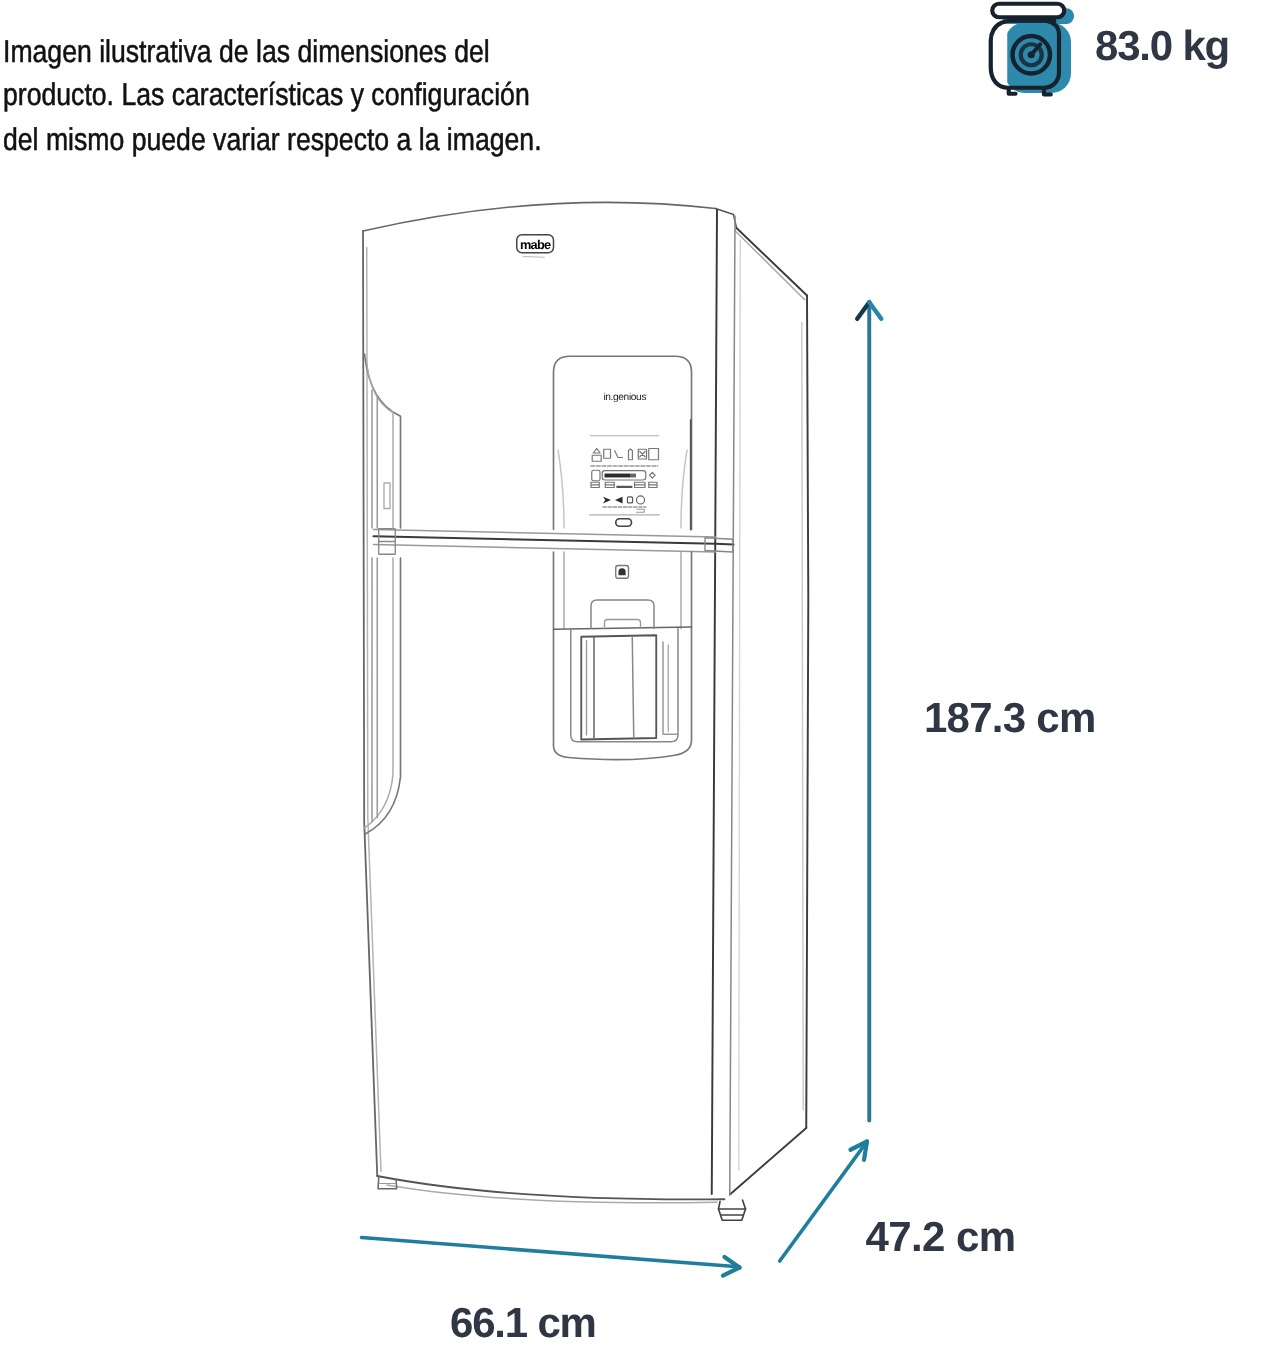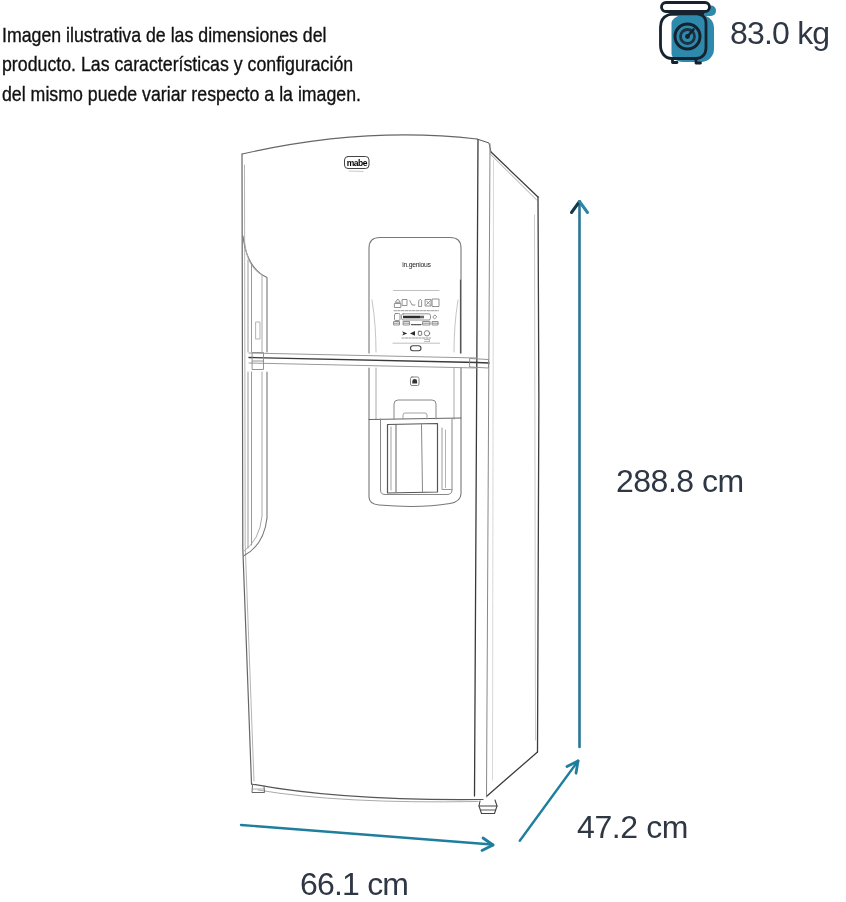--- a/index.html
+++ b/index.html
@@ -1,27 +1,27 @@
 <!DOCTYPE html>
 <html><head>
 <meta charset="utf-8">
 <style>
   html,body{margin:0;padding:0;}
   body{width:846px;height:902px;background:#fff;position:relative;overflow:hidden;
        font-family:"Liberation Sans",sans-serif;}
-  .dim{position:absolute;font-weight:normal;color:#2f3744;font-size:32px;letter-spacing:-1.6px;white-space:nowrap;}
+  .dim{position:absolute;font-weight:bold;color:#2f3744;font-size:28px;letter-spacing:-1.6px;white-space:nowrap;}
 </style>
 </head>
 <body>
 
 <div style="position:absolute;left:2px;top:19.5px;font-size:21px;line-height:29.5px;color:#111;letter-spacing:0;-webkit-text-stroke:0.35px #111;transform:scaleX(0.845);transform-origin:0 0;white-space:nowrap;">Imagen ilustrativa de las dimensiones del<br>producto. Las características y configuración<br>del mismo puede variar respecto a la imagen.</div>
 
 <div class="dim" style="left:730px;top:15px;letter-spacing:-0.8px;">83.0 kg</div>
 
-<div class="dim" style="left:616px;top:463px;letter-spacing:-0.5px;">288.8 cm</div>
+<div class="dim" style="left:616px;top:463px;letter-spacing:-0.5px;">187.3 cm</div>
 
 <div class="dim" style="left:577px;top:809px;letter-spacing:-0.4px;">47.2 cm</div>
 
 <div class="dim" style="left:300px;top:866px;letter-spacing:-0.8px;">66.1 cm</div>
 
 <svg width="846" height="902" viewBox="0 0 846 902" style="position:absolute;left:0;top:0;" fill="none" stroke-linecap="round" stroke-linejoin="round">
 
 <g>
 
   <rect x="668" y="5.5" width="48" height="10.5" rx="5" fill="#2e8aad" stroke="none"></rect>

